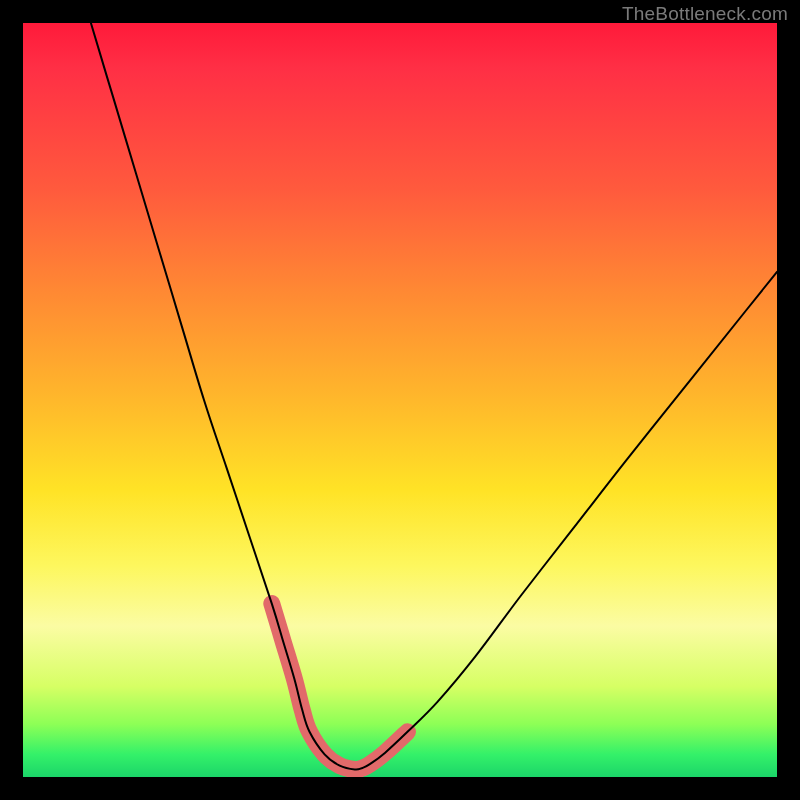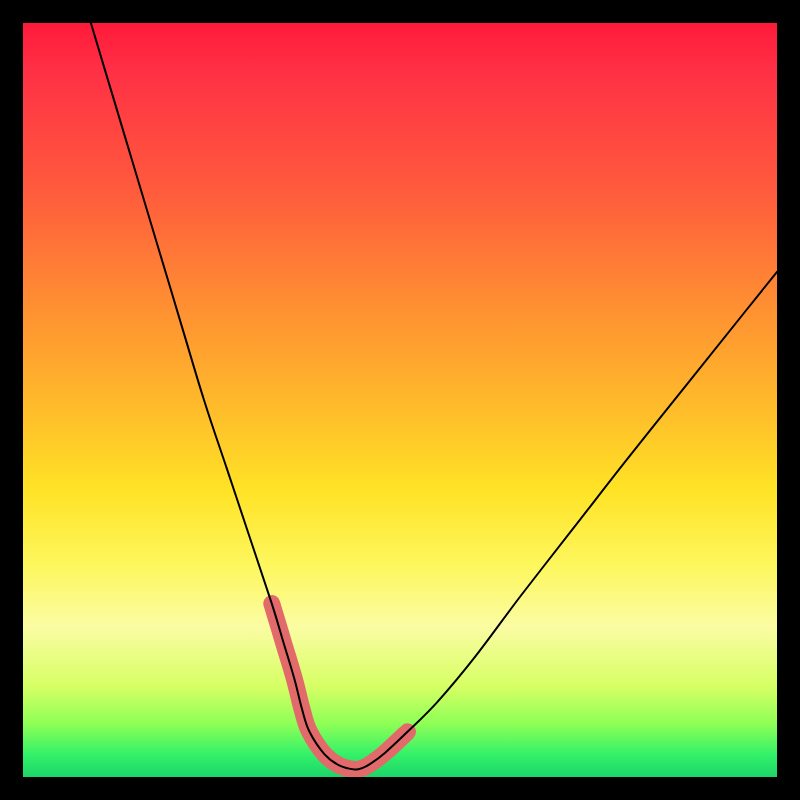--- a/index.html
+++ b/index.html
@@ -73,20 +73,21 @@
     stroke: #e26a6a;
     stroke-width: 17;
     stroke-linecap: round;
     stroke-linejoin: round;
   }
 </style>
 </head>
 <body>
 
 <div class="frame">
+  <div class="watermark">TheBottleneck.com</div>
 
   <div class="plot-area">
     <div class="bg-gradient"></div>
     <svg class="curves" viewBox="0 0 754 754" preserveAspectRatio="none">
       <path id="highlight-path" class="curve-highlight" d="M 248.8 580.6 C 250.9 587.4, 256.1 604.7, 260.1 618.3 C 264.2 631.9, 268.0 643.8, 271.4 656.0 C 274.8 668.2, 276.3 676.6, 279.0 686.1 C 281.7 695.6, 282.4 700.6, 286.5 708.8 C 290.6 716.9, 296.2 725.3, 301.6 731.4 C 307.0 737.5, 311.3 740.0, 316.7 742.7 C 322.1 745.4, 327.7 746.1, 331.8 746.5 C 335.8 746.9, 336.6 745.9, 339.3 745.0 C 342.0 744.0, 342.8 743.9, 346.8 741.2 C 350.9 738.5, 355.1 735.7, 361.9 729.9 C 368.7 724.0, 380.5 712.6, 384.5 708.8"></path>
       <path id="main-path" class="curve-main" d="M 67.9 0.0 C 71.9 13.6, 82.3 48.3, 90.5 75.4 C 98.6 102.5, 105.0 123.7, 113.1 150.8 C 121.2 177.9, 127.6 199.1, 135.7 226.2 C 143.9 253.3, 150.2 274.5, 158.3 301.6 C 166.5 328.7, 172.8 351.2, 181.0 377.0 C 189.1 402.8, 195.4 420.4, 203.6 444.9 C 211.7 469.3, 218.1 488.3, 226.2 512.7 C 234.3 537.1, 242.7 561.6, 248.8 580.6 C 254.9 599.6, 256.1 604.7, 260.1 618.3 C 264.2 631.9, 268.0 643.8, 271.4 656.0 C 274.8 668.2, 276.3 676.6, 279.0 686.1 C 281.7 695.6, 282.4 700.6, 286.5 708.8 C 290.6 716.9, 296.2 725.3, 301.6 731.4 C 307.0 737.5, 311.3 740.0, 316.7 742.7 C 322.1 745.4, 327.7 746.1, 331.8 746.5 C 335.8 746.9, 336.6 745.9, 339.3 745.0 C 342.0 744.0, 342.8 743.9, 346.8 741.2 C 350.9 738.5, 355.1 735.7, 361.9 729.9 C 368.7 724.0, 375.0 718.0, 384.5 708.8 C 394.0 699.5, 402.5 692.2, 414.7 678.6 C 426.9 665.0, 437.5 652.4, 452.4 633.4 C 467.3 614.4, 480.0 596.1, 497.6 573.0 C 515.3 550.0, 531.4 529.6, 550.4 505.2 C 569.4 480.8, 582.8 463.1, 603.2 437.3 C 623.6 411.5, 641.8 389.1, 663.5 361.9 C 685.2 334.8, 707.6 306.9, 723.8 286.5 C 740.1 266.2, 748.6 255.6, 754.0 248.8"></path>
     </svg>
   </div>
 </div>
 

